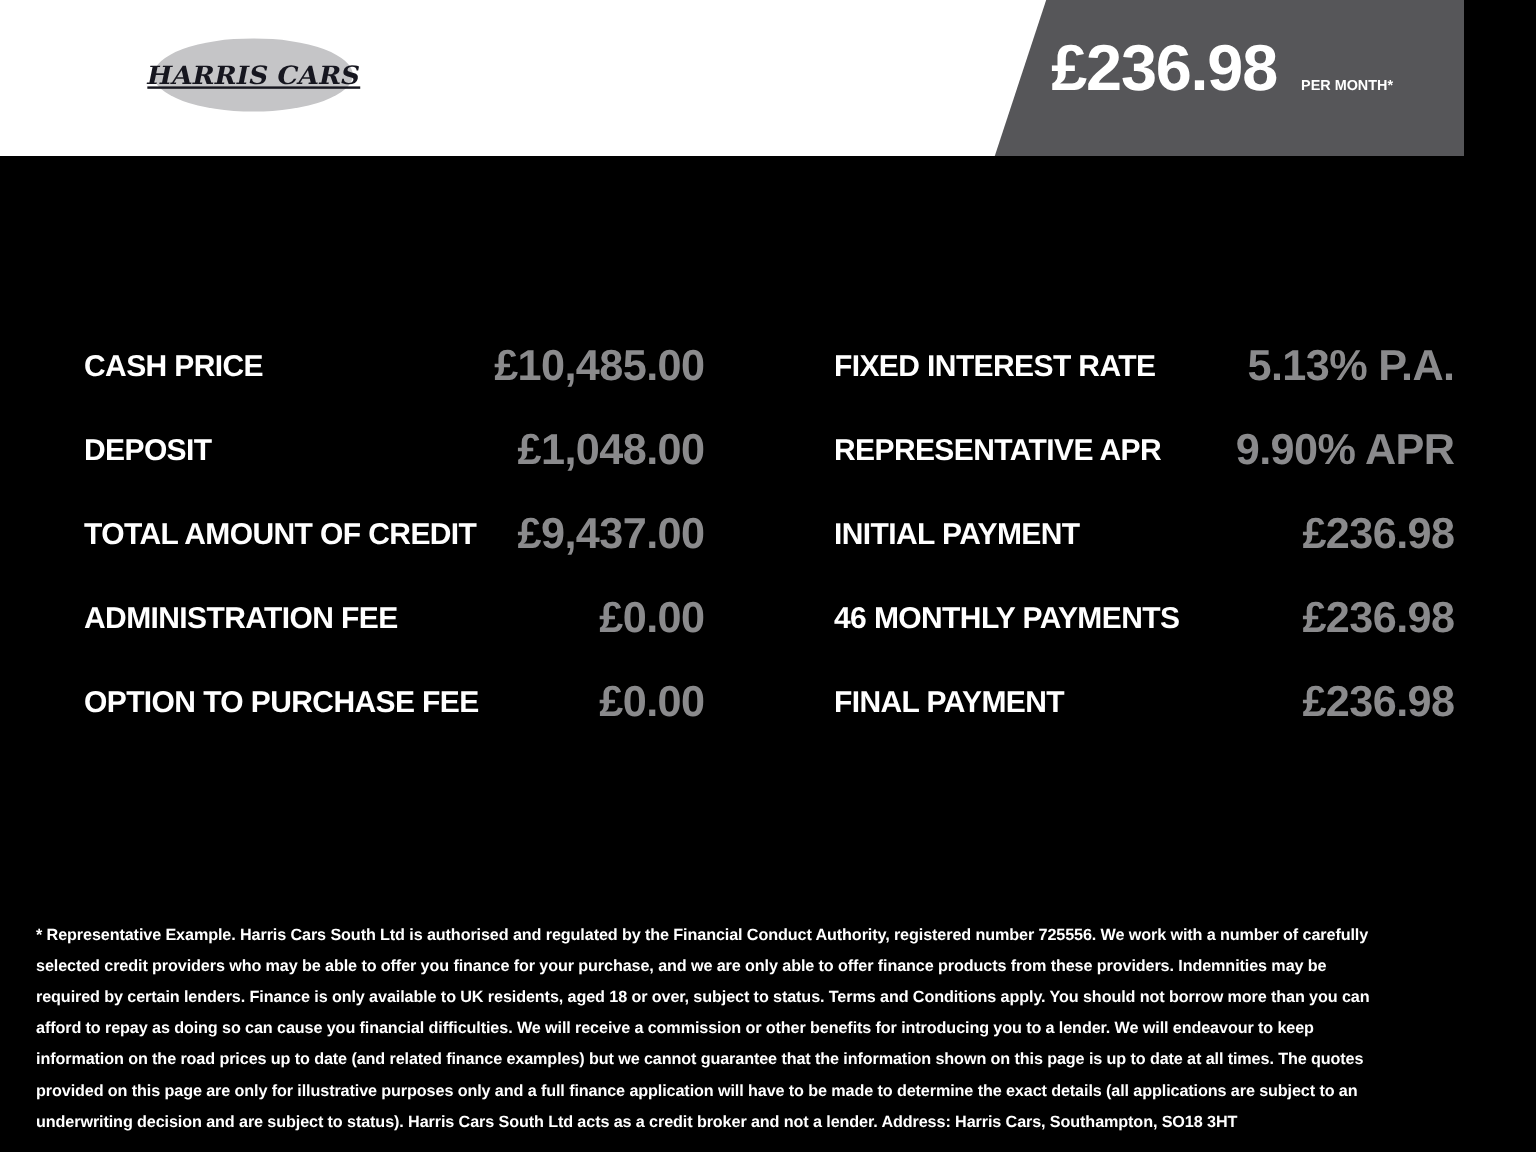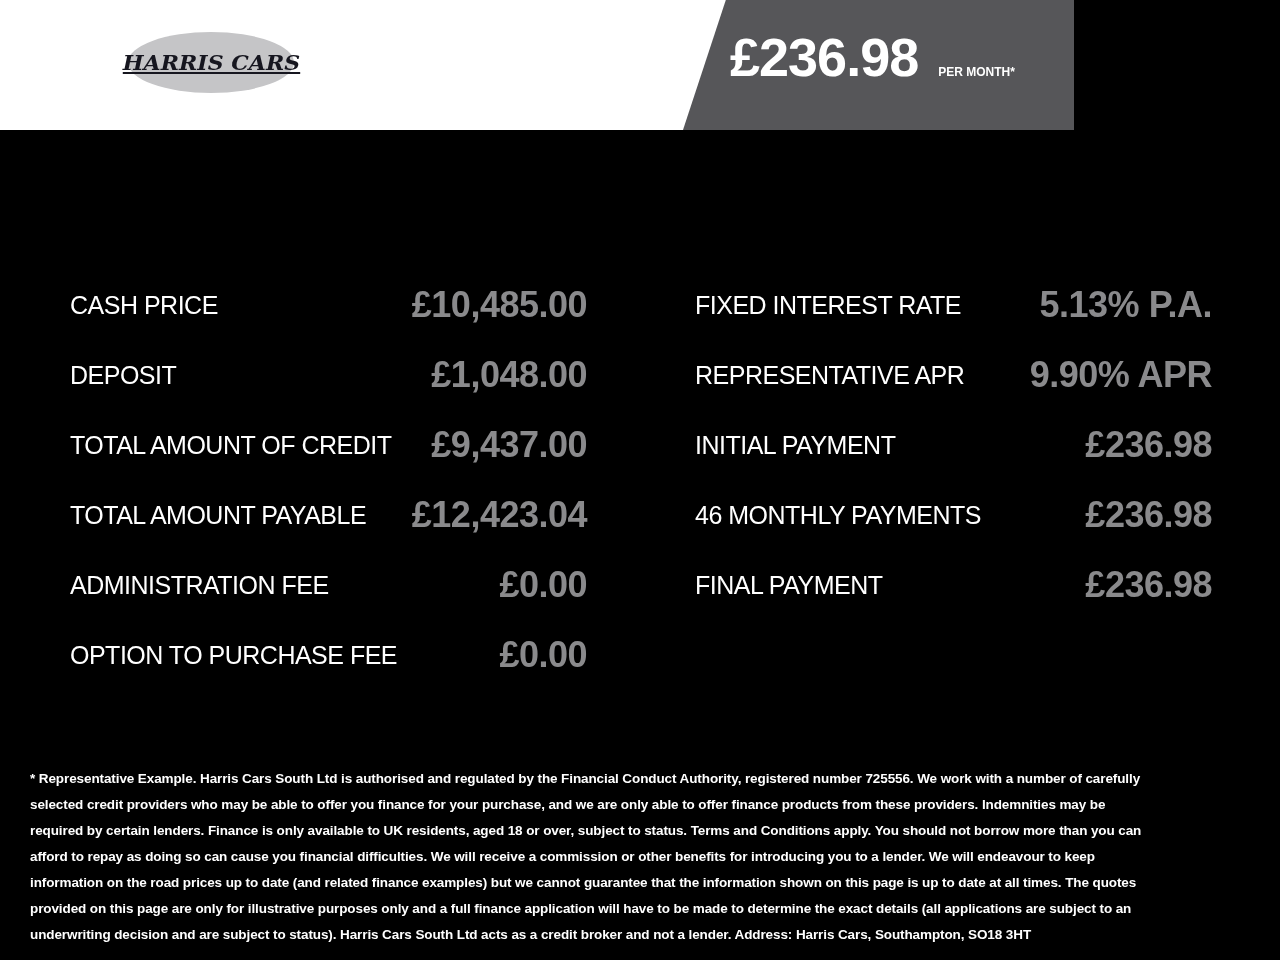--- a/index.html
+++ b/index.html
@@ -9,21 +9,21 @@
     width: 1280px;
     height: 960px;
     background: #000;
     overflow: hidden;
     font-family: "Liberation Sans", sans-serif;
   }
   
   .header {
     position: absolute;
     top: 0; left: 0;
-    width: 1074px; height: 130px;
+    width: 1220px; height: 130px;
     background: #ffffff;
   }
   .logo {
     position: absolute;
     left: 128px; top: 32px;
     width: 166px; height: 61px;
     background: #c5c5c7;
     border-radius: 50%;
     display: flex;
     align-items: center;
@@ -84,21 +84,21 @@
   .fin-table.left  { left: 70px; }
   .fin-table.right { left: 695px; }
   .fin-row {
     height: 70px;
     display: flex;
     align-items: center;
     justify-content: space-between;
   }
   .fin-label {
     font-size: 25px;
-    font-weight: normal;
+    font-weight: bold;
     color: #ffffff;
     letter-spacing: -0.5px;
     white-space: nowrap;
   }
   .fin-value {
     font-size: 36px;
     font-weight: bold;
     color: #8a8a8c;
     letter-spacing: -0.5px;
     white-space: nowrap;
@@ -138,24 +138,20 @@
     </div>
     <div class="fin-row">
       <span class="fin-label">DEPOSIT</span>
       <span class="fin-value">£1,048.00</span>
     </div>
     <div class="fin-row">
       <span class="fin-label">TOTAL AMOUNT OF CREDIT</span>
       <span class="fin-value">£9,437.00</span>
     </div>
     <div class="fin-row">
-      <span class="fin-label">TOTAL AMOUNT PAYABLE</span>
-      <span class="fin-value">£12,423.04</span>
-    </div>
-    <div class="fin-row">
       <span class="fin-label">ADMINISTRATION FEE</span>
       <span class="fin-value">£0.00</span>
     </div>
     <div class="fin-row">
       <span class="fin-label">OPTION TO PURCHASE FEE</span>
       <span class="fin-value">£0.00</span>
     </div>
   </div>
 
   <div class="fin-table right">

